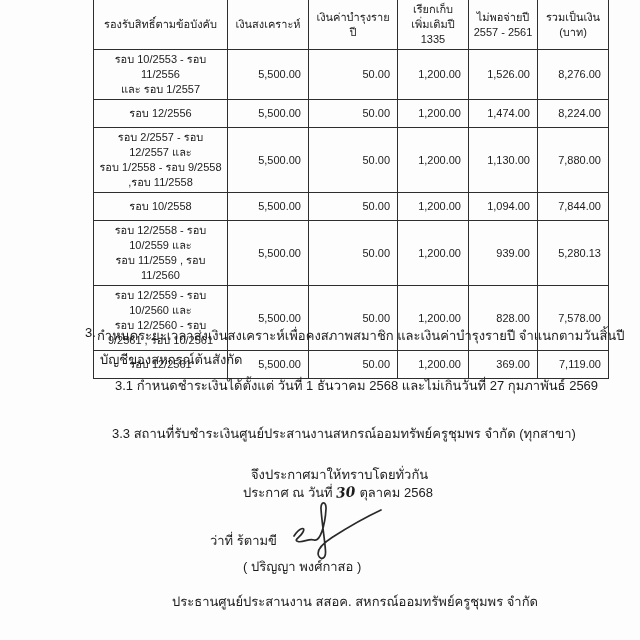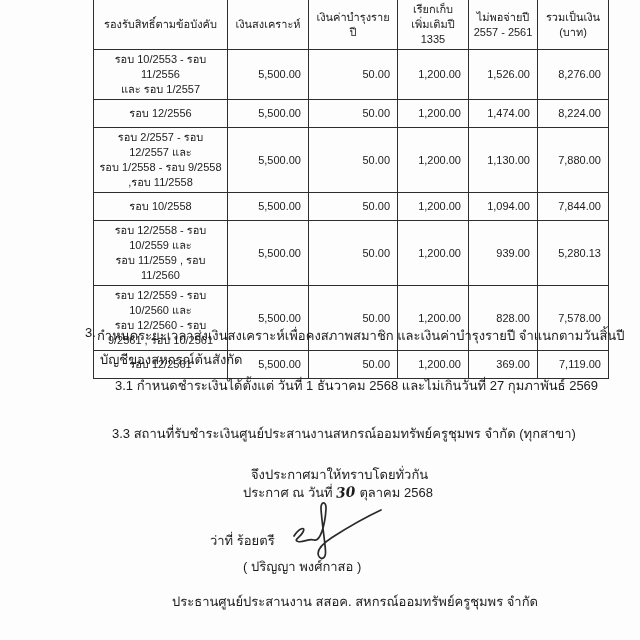--- a/index.html
+++ b/index.html
@@ -172,21 +172,21 @@
   <div class="txt item3-l1">กำหนดระยะเวลาส่งเงินสงเคราะห์เพื่อคงสภาพสมาชิก และเงินค่าบำรุงรายปี จำแนกตามวันสิ้นปี</div>
   <div class="txt item3-l2">บัญชีของสหกรณ์ต้นสังกัด</div>
   <div class="txt item31">3.1 กำหนดชำระเงินได้ตั้งแต่ วันที่ 1 ธันวาคม 2568 และไม่เกินวันที่ 27 กุมภาพันธ์ 2569</div>
   <div class="txt item33">3.3 สถานที่รับชำระเงินศูนย์ประสานงานสหกรณ์ออมทรัพย์ครูชุมพร จำกัด (ทุกสาขา)</div>
 
   <div class="txt closing">จึงประกาศมาให้ทราบโดยทั่วกัน</div>
   <div class="txt announce">
     <span>ประกาศ  ณ  วันที่ </span><span class="handwritten">30</span><span> ตุลาคม 2568</span>
   </div>
 
-  <div class="txt rank">ว่าที่ ร้อยตรี</div>
+  <div class="txt rank">ว่าที่ ร้ตามขี</div>
   <svg id="signature-svg" width="100" height="70" viewBox="0 0 100 70">
     <path d="M6,40 C11,32 18,30 15,36 C12,42 5,44 10,45.5 C15,47 21,42 26,44
              C32,46 37,30 38,13 C38.5,4.5 32.5,5 33,13
              C34,28 37,45 37.5,55 C38,63 32.5,64.5 30.5,59.5
              C28.5,54 34,48 44,41.5 C58,32.5 78,21 93,14" fill="none" stroke="#2a2a2a" stroke-width="1.7" stroke-linecap="round" stroke-linejoin="round"></path>
   </svg>
   <div class="txt sig-name">( ปริญญา  พงศ์กาสอ )</div>
   <div class="txt sig-title">ประธานศูนย์ประสานงาน สสอค. สหกรณ์ออมทรัพย์ครูชุมพร จำกัด</div>
 
 </div>

